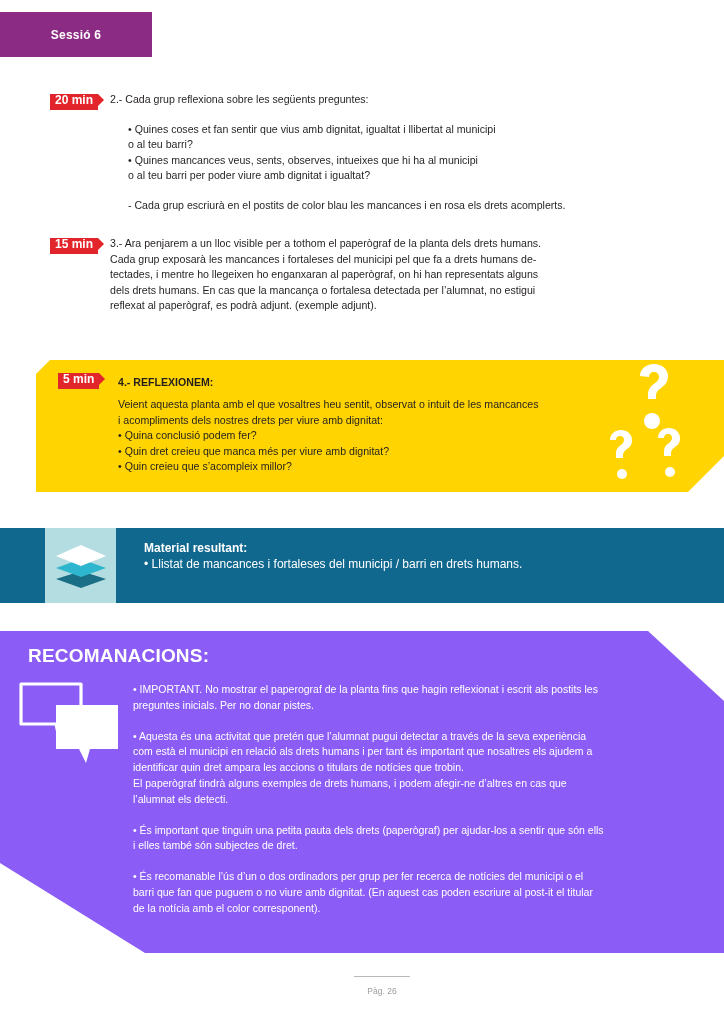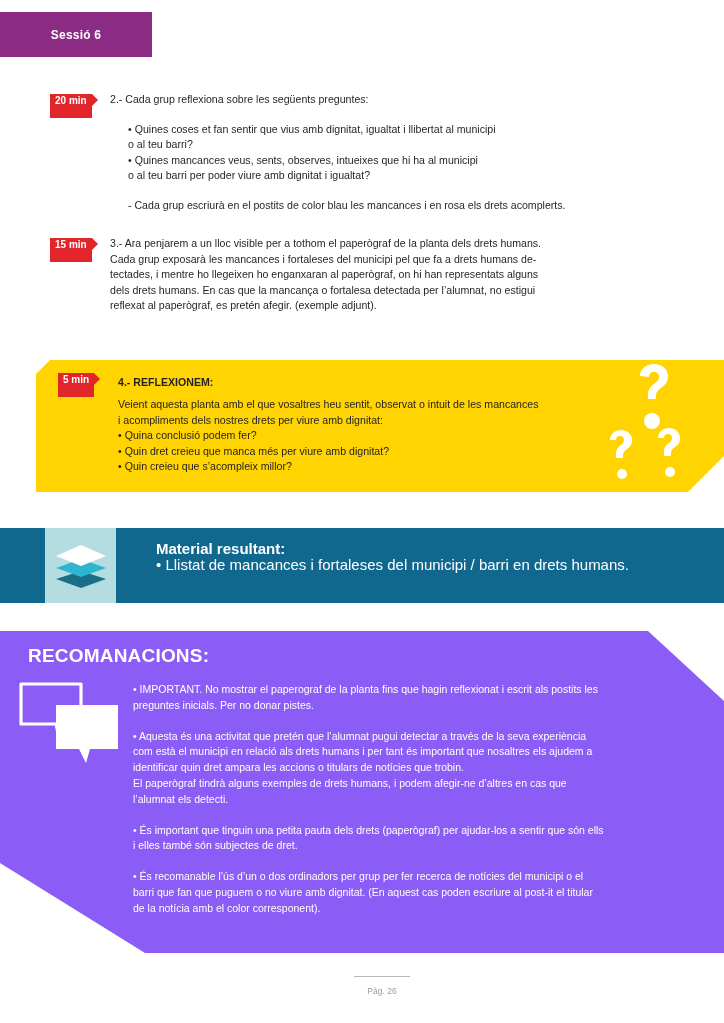--- a/index.html
+++ b/index.html
@@ -39,24 +39,24 @@
   
   .step {
     position: absolute;
     display: block;
   }
   .badge {
     display: inline-block;
     position: relative;
     background: #e1252b;
     color: #ffffff;
-    font-size: 10px;
+    font-size: 12px;
     font-weight: bold;
     line-height: 13px;
-    height: 24px;
+    height: 16px;
     padding: 0 5px 0 5px;
     vertical-align: top;
     white-space: nowrap;
   }
   .badge::after {
     content: "";
     position: absolute;
     right: -6px;
     top: 0;
     width: 0;
@@ -162,25 +162,25 @@
     top: 0;
     width: 71px;
     height: 75px;
     background: #b4dde2;
     display: flex;
     align-items: center;
     justify-content: center;
   }
   .material-text {
     position: absolute;
-    left: 156px;
+    left: 144px;
     top: 13px;
     width: 540px;
     color: #ffffff;
-    font-size: 15px;
+    font-size: 12px;
     line-height: 15.6px;
   }
   .material-text .bold { font-weight: bold; }
 
   
   .reco-block {
     position: absolute;
     left: 0;
     top: 631px;
     width: 724px;
@@ -264,21 +264,21 @@
 
 <div class="step" id="step-3">
   <div class="badge-wrap">
     <span class="badge">15 min</span>
   </div>
   <div class="step-body">
     <p class="para">3.- Ara penjarem a un lloc visible per a tothom el paperògraf de la planta dels drets humans.</p>
     <p class="para">Cada grup exposarà les mancances i fortaleses del municipi pel que fa a drets humans de-</p>
     <p class="para">tectades, i mentre ho llegeixen ho enganxaran al paperògraf, on hi han representats alguns</p>
     <p class="para">dels drets humans. En cas que la mancança o fortalesa detectada per l’alumnat, no estigui</p>
-    <p class="para">reflexat al paperògraf, es pretén afegir. (exemple adjunt).</p>
+    <p class="para">reflexat al paperògraf, es podrà adjunt. (exemple adjunt).</p>
   </div>
 </div>
 
 <div class="reflect-block">
 
   <svg class="qmarks" viewBox="0 0 110 124">
     <g fill="#ffffff">
 
       <path d="M34 12c0-7 6-12 14-12s14 5 14 12c0 6-3 9-7 12-4 3-5 5-5 8v3H42v-4c0-6 3-9 7-12 3-2 4-4 4-6 0-3-2-5-5-5s-5 2-5 5z"></path>
       <circle cx="46" cy="57" r="8"></circle>

